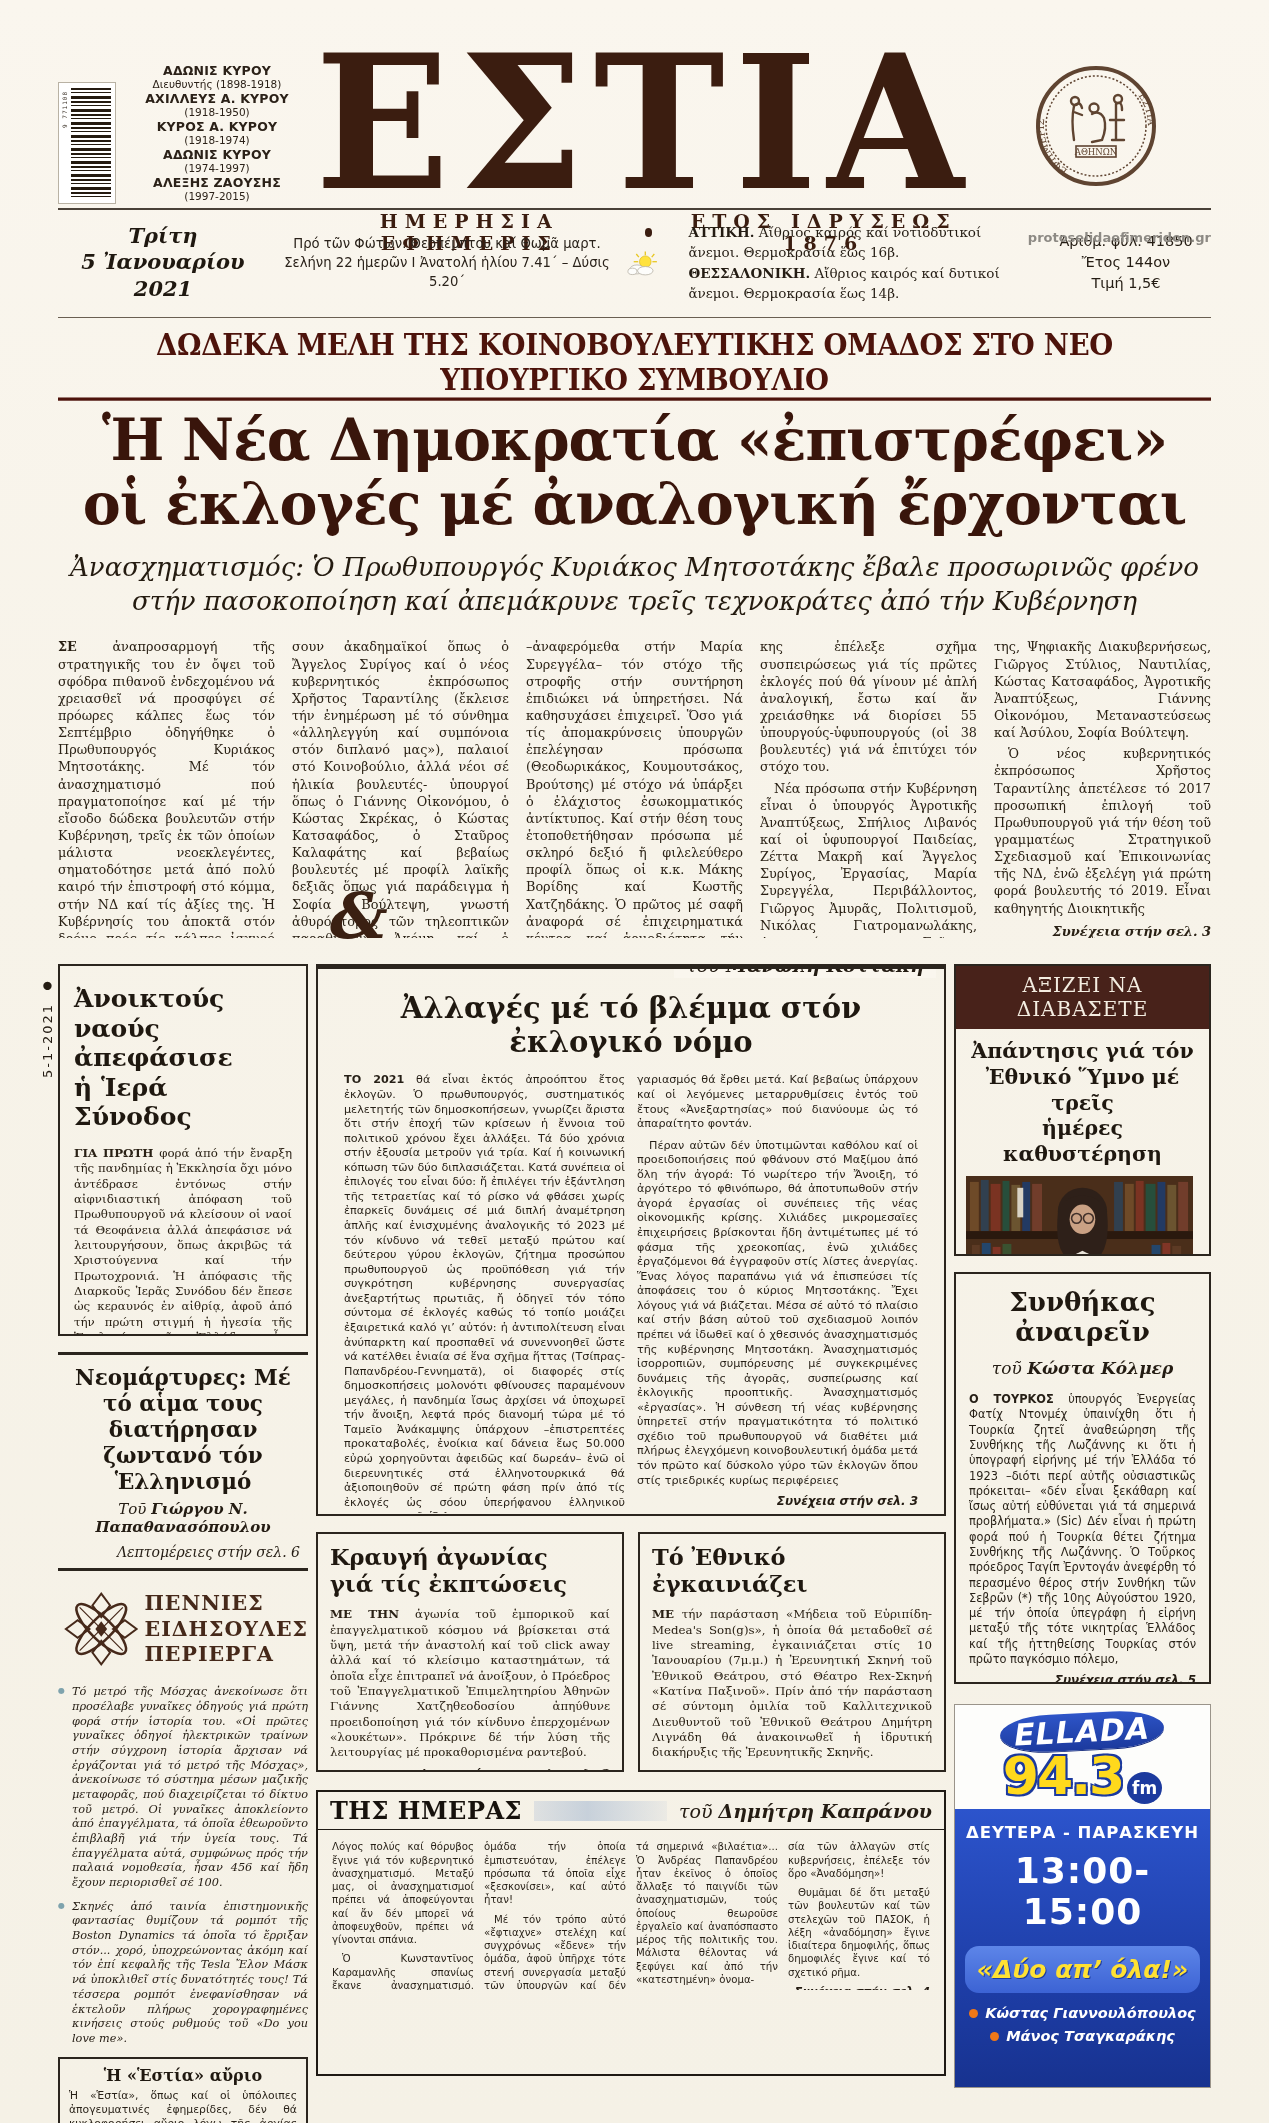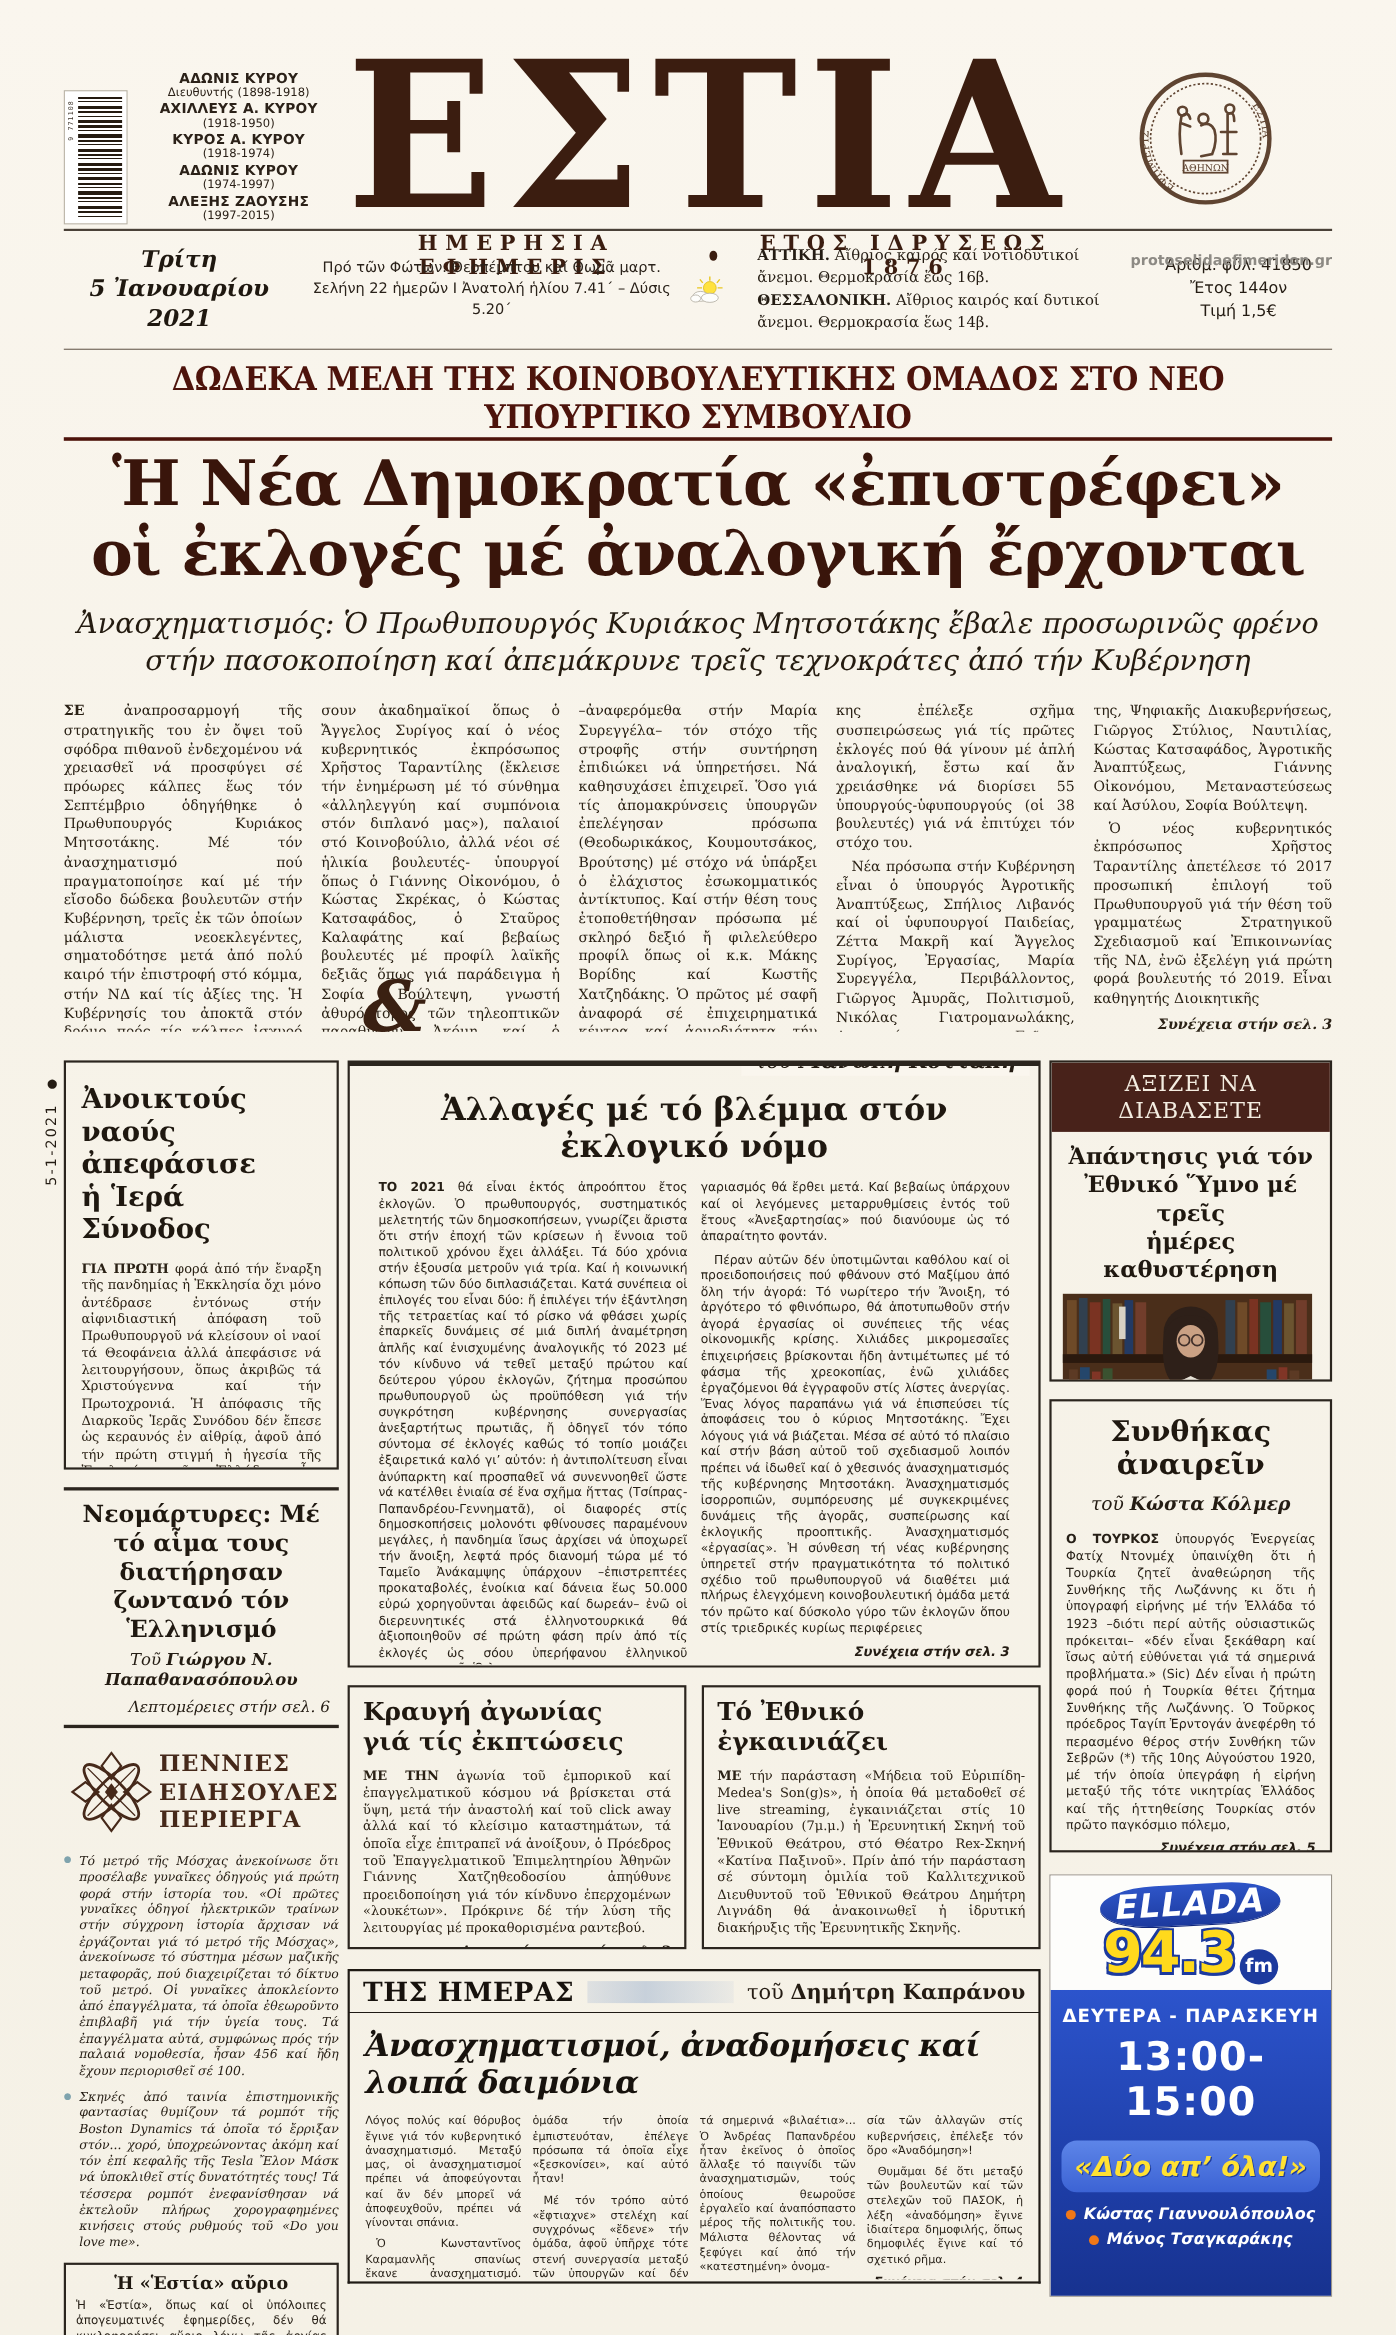--- a/index.html
+++ b/index.html
@@ -97,21 +97,21 @@
   .kott-col p { font-family:"DejaVu Sans","Liberation Sans",sans-serif; font-size:11.2px; line-height:1.3; text-align:justify; color:#261f16;}
   .kott-col p + p { margin-top:7px; text-indent:12px; }
   .mid-row { display:flex; gap:14px; margin-top:16px; }
   .news-box { width:308px; border:2px solid #2b251e; padding:10px 12px 8px; height:240px; overflow:hidden;}
   .news-title { text-align:left; font-weight:bold; font-size:22.5px; line-height:1.2; color:#1f1810; margin-bottom:9px;}
   .news-box .body-serif { font-size:11.8px; }
   .imera-bar { margin-top:18px; border:2px solid #1f1a14; border-bottom:1.5px solid #1f1a14; height:40px;
                display:flex; align-items:center; padding:0 12px; gap:12px;}
   .imera-label { font-weight:bold; font-size:24px; letter-spacing:.5px; color:#17120d; }
   .imera-smudge { flex:1; height:20px; background:linear-gradient(90deg,rgba(120,150,200,.18),rgba(110,145,195,.34) 40%,rgba(130,160,205,.22) 75%,rgba(120,150,200,.08)); }
-  .imera-byline { font-size:19px; }
+  .imera-byline { font-style:italic; font-size:19px; }
   .imera-byline b{ font-weight:bold; }
   .kapranos-box { border:2px solid #1f1a14; border-top:none; padding:10px 14px 8px; height:246px; overflow:hidden;}
   .kapranos-title { font-weight:bold; font-style:italic; font-size:28.5px; letter-spacing:-.5px; color:#17120d; margin:2px 0 12px; }
   .kapranos-cols { display:flex; gap:10px; height:150px; overflow:hidden;}
   .kapranos-col { width:143px; overflow:hidden;}
   .kapranos-col p { font-family:"DejaVu Sans","Liberation Sans",sans-serif; font-size:10.2px; line-height:1.3; text-align:justify; color:#261f16;}
   .kapranos-col p + p { margin-top:6px; text-indent:10px;}
   .kapranos-cont { text-align:right; font-style:italic; font-weight:bold; font-family:"DejaVu Sans","Liberation Sans",sans-serif; font-size:11.5px; margin-top:6px;}
 
   
@@ -373,21 +373,20 @@
       </div>
 
       <div class="imera-bar">
         <span class="imera-label">ΤΗΣ ΗΜΕΡΑΣ</span>
         <span class="imera-smudge"></span>
         <span class="imera-byline">
           <span>τοῦ </span><b>Δημήτρη Καπράνου</b>
         </span>
       </div>
       <article class="kapranos-box">
-        <h2 class="kapranos-title">Ἀνασχηματισμοί, ἀναδομήσεις καί λοιπά δαιμόνια</h2>
         <div class="kapranos-cols">
           <div class="kapranos-col">
             <p>Λόγος πολύς καί θόρυβος ἔγινε γιά τόν κυβερνητικό ἀνασχηματισμό. Μεταξύ μας, οἱ ἀνασχηματισμοί πρέπει νά ἀποφεύγονται καί ἄν δέν μπορεῖ νά ἀποφευχθοῦν, πρέπει νά γίνονται σπάνια.</p>
             <p>Ὁ Κωνσταντῖνος Καραμανλῆς σπανίως ἔκανε ἀνασχηματισμό. Ἐπέλεγε μιά</p>
           </div>
           <div class="kapranos-col">
             <p>ὁμάδα τήν ὁποία ἐμπιστευόταν, ἐπέλεγε πρόσωπα τά ὁποῖα εἶχε «ξεσκονίσει», καί αὐτό ἦταν!</p>
             <p>Μέ τόν τρόπο αὐτό «ἔφτιαχνε» στελέχη καί συγχρόνως «ἔδενε» τήν ὁμάδα, ἀφοῦ ὑπῆρχε τότε στενή συνεργασία μεταξύ τῶν ὑπουργῶν καί δέν ὑπῆρχαν</p>
           </div>
           <div class="kapranos-col">

